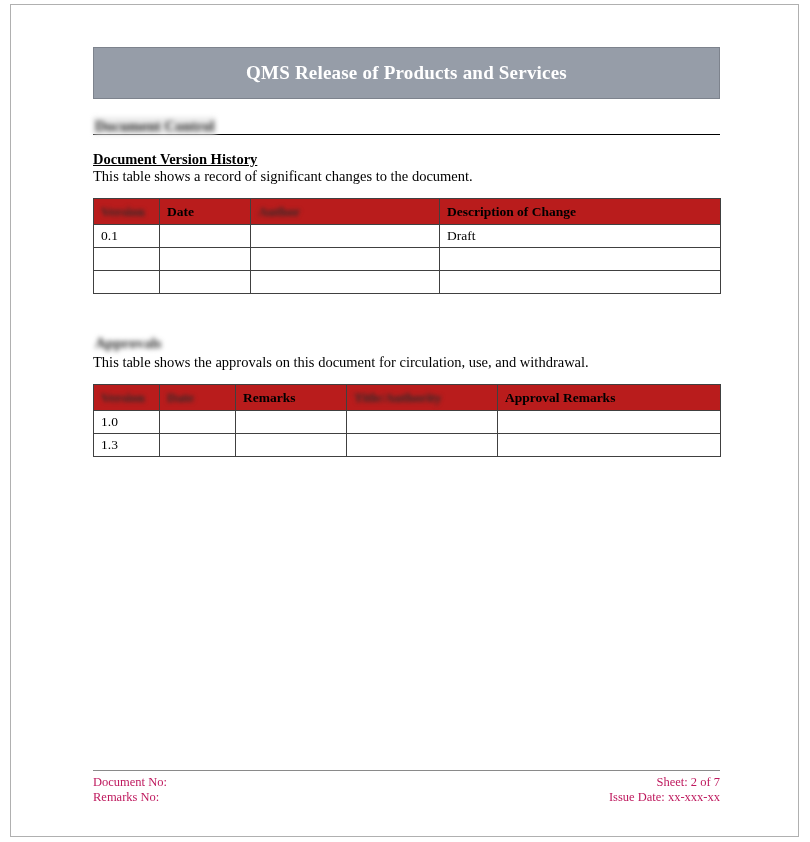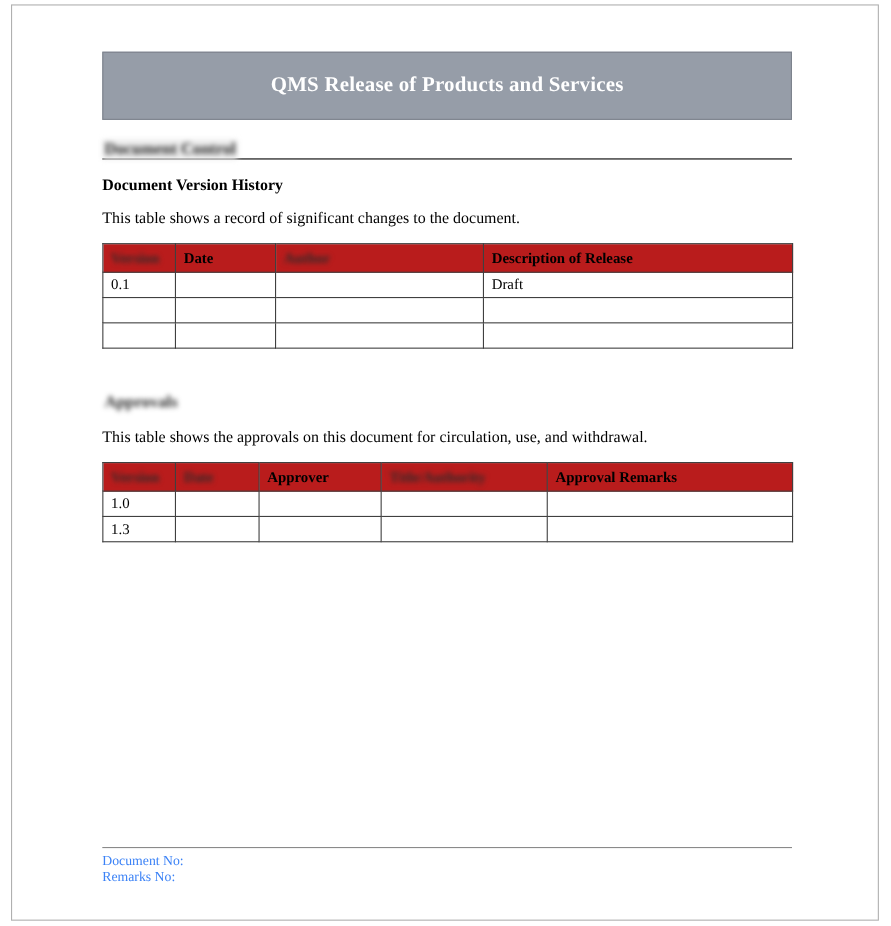--- a/index.html
+++ b/index.html
@@ -30,21 +30,21 @@
   #content {
     position: absolute;
     left: 82px;
     top: 42px;
     width: 627px;
   }
 
   
   .title-banner {
     width: 627px;
-    height: 62px;
+    height: 52px;
     background: #969da8;
     border: 1px solid #7d838d;
     box-sizing: border-box;
     display: flex;
     align-items: center;
     justify-content: center;
   }
   .title-banner-text {
     color: #ffffff;
     font-size: 19px;
@@ -84,24 +84,24 @@
   .approvals-head-wrap {
     margin-top: 40px;
     height: 20px;
   }
 
   
   .sub-head {
     font-size: 14.5px;
     font-weight: bold;
     margin-top: 14px;
+    text-decoration: underline;
   }
   .para {
     font-size: 14.5px;
-    margin-top: 13px;
   }
 
   
   table.doc-table {
     border-collapse: collapse;
     width: 627px;
     margin-top: 13px;
     table-layout: fixed;
   }
   table.doc-table th,
@@ -139,21 +139,21 @@
     width: 627px;
   }
   .footer-rule {
     border-bottom: 1.2px solid #8a8a8a;
     width: 100%;
   }
   .footer-cols {
     display: flex;
     justify-content: space-between;
     margin-top: 4px;
-    color: #3b82f6;
+    color: #be185d;
     font-size: 12.5px;
     line-height: 14.5px;
     font-family: Liberation Serif, serif;
   }
   .footer-right {
     text-align: right;
   }
 </style>
 </head>
 <body>
@@ -184,21 +184,21 @@
       </colgroup>
       <thead>
         <tr>
           <th>
             <span class="blurred-cell">Version</span>
           </th>
           <th>Date</th>
           <th>
             <span class="blurred-cell">Author</span>
           </th>
-          <th>Description of Release</th>
+          <th>Description of Change</th>
         </tr>
       </thead>
       <tbody>
         <tr>
           <td class="version-cell">0.1</td>
           <td></td>
           <td></td>
           <td>Draft</td>
         </tr>
         <tr>
@@ -231,21 +231,21 @@
         <col style="width:223px">
       </colgroup>
       <thead>
         <tr>
           <th>
             <span class="blurred-cell">Version</span>
           </th>
           <th>
             <span class="blurred-cell">Date</span>
           </th>
-          <th>Approver</th>
+          <th>Remarks</th>
           <th>
             <span class="blurred-cell">Title/Authority</span>
           </th>
           <th>Approval Remarks</th>
         </tr>
       </thead>
       <tbody>
         <tr>
           <td class="version-cell">1.0</td>
           <td></td>
@@ -265,16 +265,20 @@
 
   </div>
 
   <div id="footer">
     <div class="footer-rule"></div>
     <div class="footer-cols">
       <div class="footer-left">
         <div>Document No:</div>
         <div>Remarks No:</div>
       </div>
+      <div class="footer-right">
+        <div>Sheet: 2 of 7</div>
+        <div>Issue Date: xx-xxx-xx</div>
+      </div>
     </div>
   </div>
 
 </div>
 
 </body></html>

